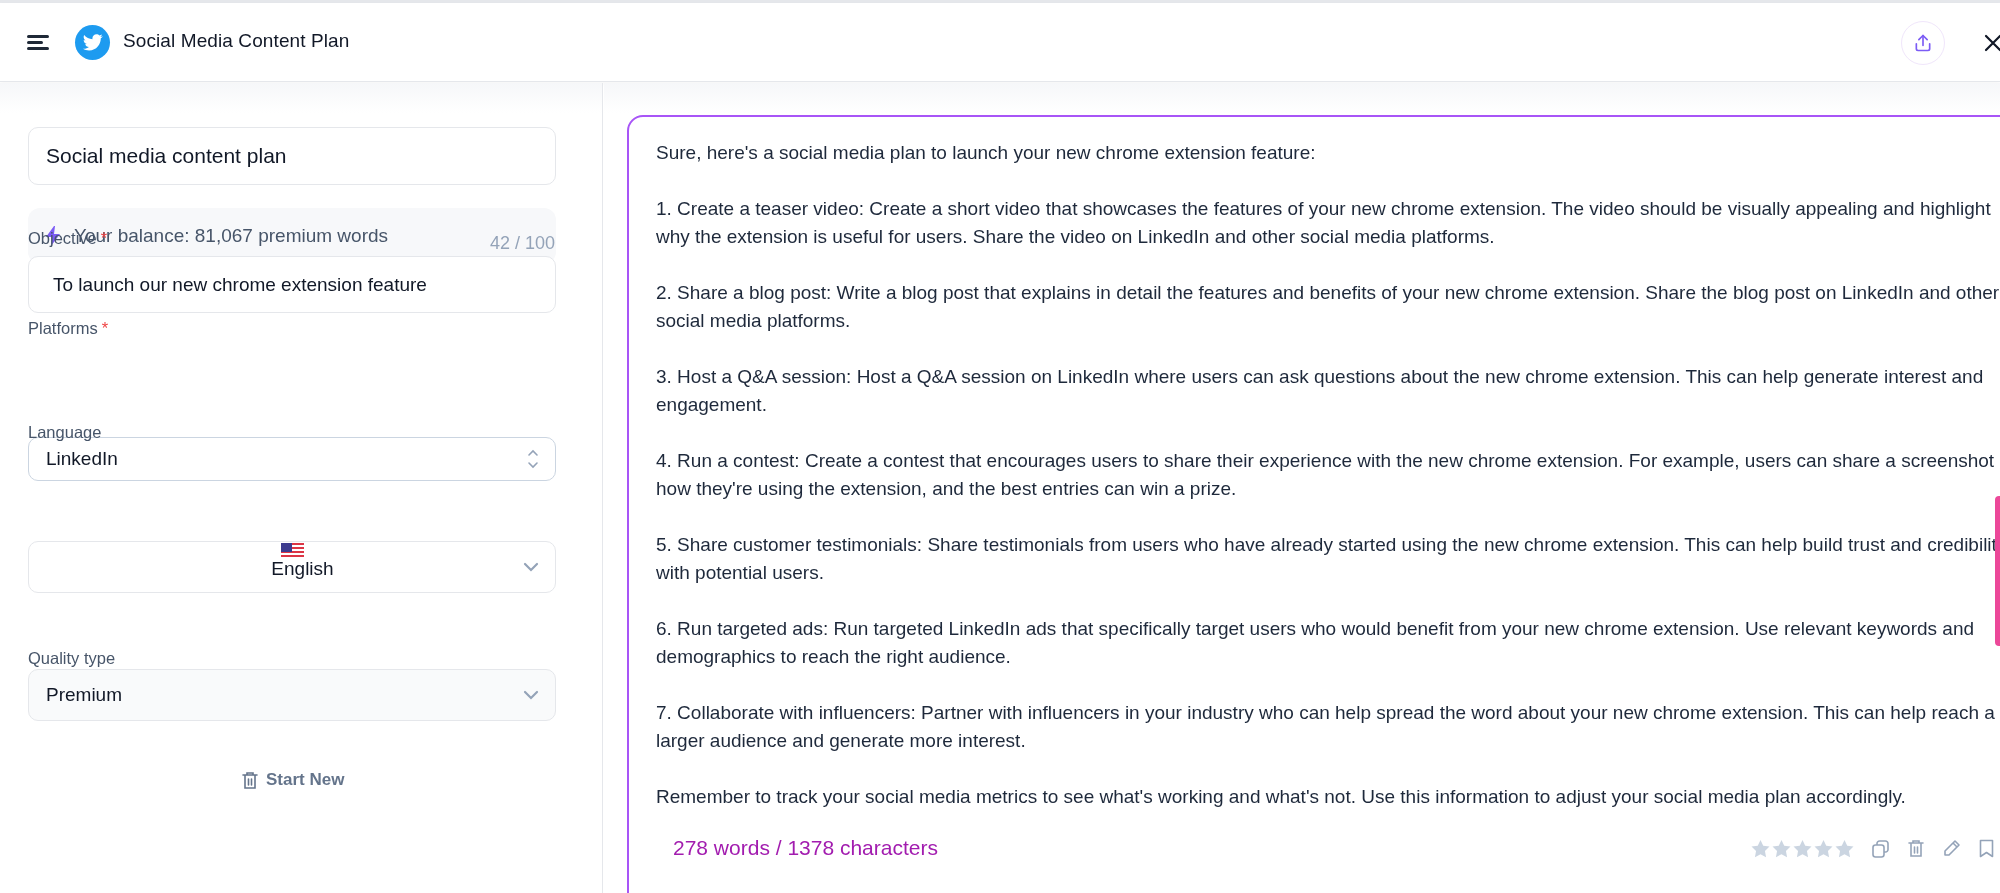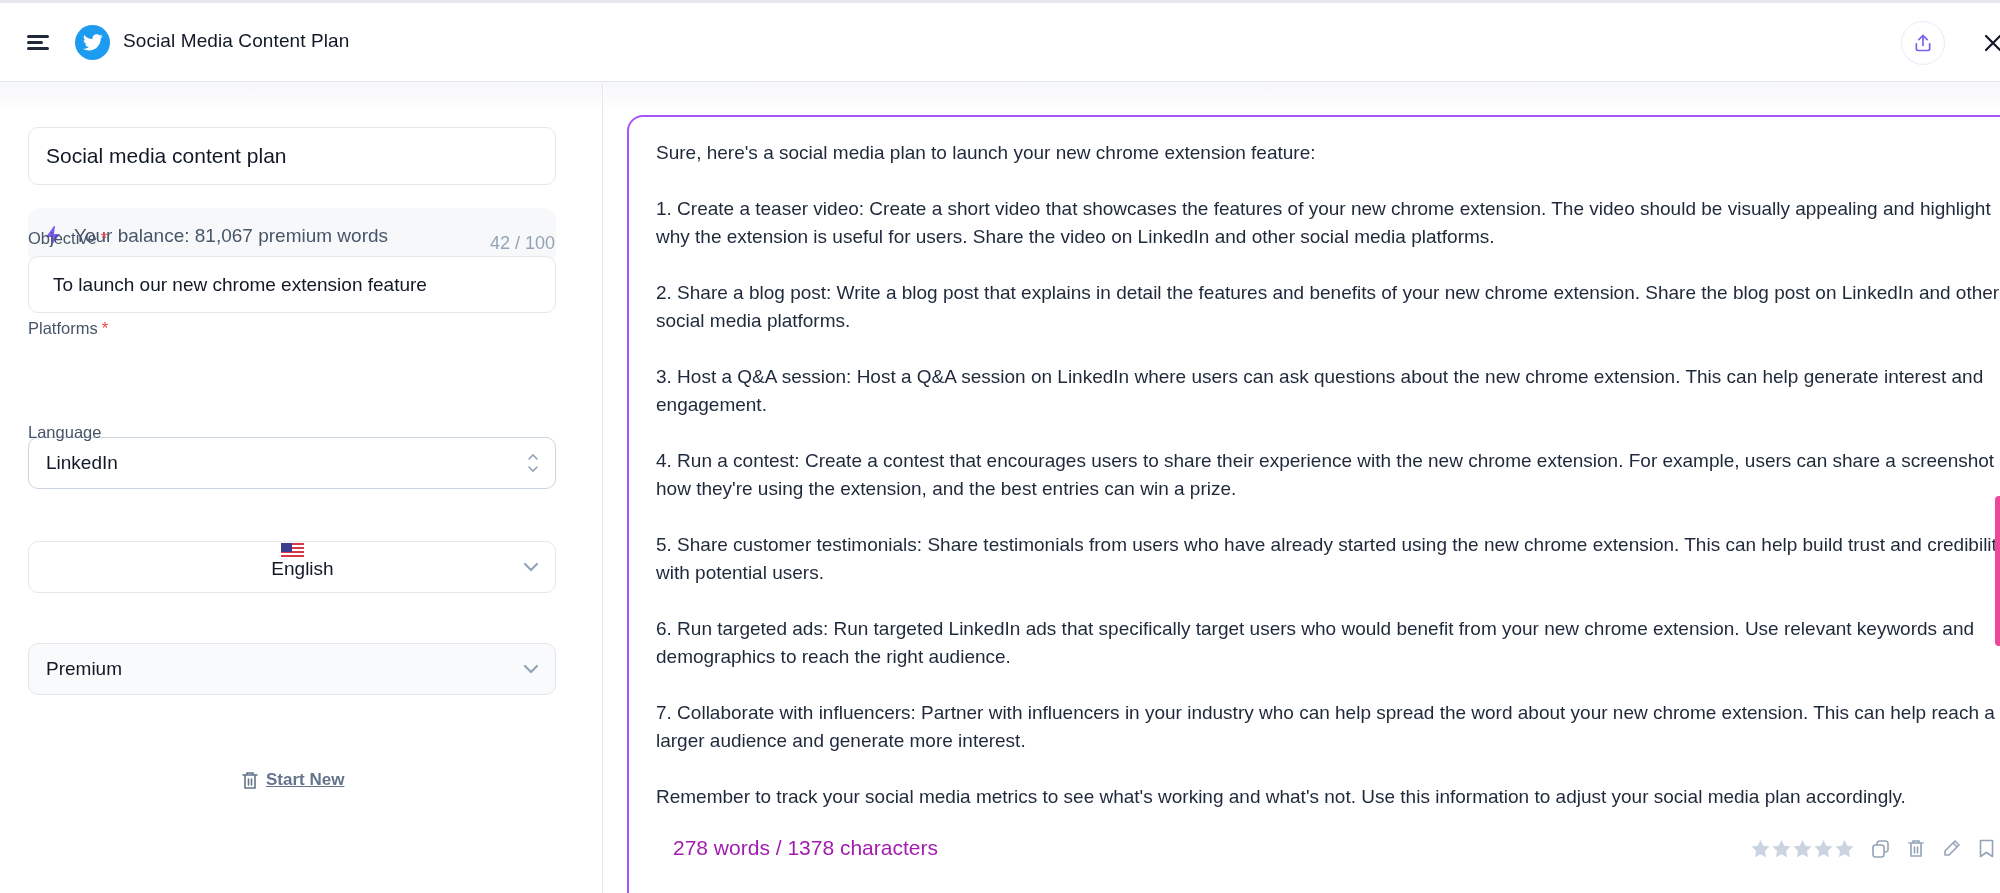--- a/index.html
+++ b/index.html
@@ -47,21 +47,21 @@
     .balance .bolt { margin-right: 14px; display: flex; }
     .label { position: absolute; left: 28px; font-size: 16.5px; color: #475569; }
     .label .req { color: #ef4444; margin-left: 4px; }
     .counter { position: absolute; right: 47px; font-size: 18px; color: #94a3b8; }
     .chev { position: absolute; right: 16px; top: 50%; transform: translateY(-50%); display: flex; }
     .platform-select { border-color: #cbd5e1; }
     .quality-select { background: #f9fafb; }
     .flag { width: 23px; height: 16px; margin-right: 16px; margin-left: 0; display: inline-block; position: relative; }
     .start-new {
       position: absolute; left: 242px; top: 687px; display: flex; align-items: center; gap: 8px;
-      font-size: 17px; font-weight: bold; color: #64748b; cursor: pointer; text-decoration: underline;
+      font-size: 17px; font-weight: bold; color: #64748b; cursor: pointer;
     }
 
     .card {
       position: absolute; left: 23px; top: 32px; width: 1400px; height: 820px;
       border: 2px solid #a855f7; border-radius: 16px; background: #fff;
     }
     .content { position: absolute; left: 27px; top: 22px; width: 1360px; font-size: 19px; line-height: 28px; color: #1e293b; }
     .content p { margin-bottom: 28px; }
     .footer-count { position: absolute; left: 27px; top: 719px; font-size: 21px; color: #a21caf; margin-left: 17px; }
     .footer-icons { position: absolute; left: 1122px; top: 722px; display: flex; align-items: center; gap: 0; }
@@ -121,21 +121,21 @@
     <span>Objective</span><span class="req">*</span>
   </div>
   <div class="counter" style="top:150px;">42 / 100</div>
   <div class="field-box" style="top:173px;height:57px;padding-left:24px;">
     <span>To launch our new chrome extension feature</span>
   </div>
 
   <div class="label" style="top:236px;">
     <span>Platforms</span><span class="req">*</span>
   </div>
-  <div class="field-box platform-select" style="top:354px;height:52px;top:354px;">
+  <div class="field-box platform-select" style="top:354px;height:44px;top:354px;">
     <span>LinkedIn</span>
     <span class="chev">
       <svg width="12" height="22" viewBox="0 0 12 22" fill="none" stroke="#94a3b8" stroke-width="1.6" stroke-linecap="round">
           <path d="M2 7l4-4 4 4M2 15l4 4 4-4"></path>
         </svg>
     </span>
   </div>
 
   <div class="label" style="top:340px;">Language</div>
   <div class="field-box" style="top:458px;height:52px;flex-direction:column;">
@@ -151,21 +151,21 @@
     </span>
     <span style="margin-left:4px;">English</span>
     <span class="chev">
       <svg width="16" height="10" viewBox="0 0 16 10" fill="none" stroke="#94a3b8" stroke-width="2.2" stroke-linecap="round">
           <path d="M2 2l6 6 6-6"></path>
         </svg>
     </span>
   </div>
 
   <div class="label" style="top:566px;">Quality type</div>
-  <div class="field-box quality-select" style="top:560px;height:52px;">
+  <div class="field-box quality-select" style="top:586px;height:52px;">
     <span>Premium</span>
     <span class="chev">
       <svg width="16" height="10" viewBox="0 0 16 10" fill="none" stroke="#94a3b8" stroke-width="2.2" stroke-linecap="round">
           <path d="M2 2l6 6 6-6"></path>
         </svg>
     </span>
   </div>
 
   <div class="start-new">
     <svg width="16" height="19" viewBox="0 0 16 19" fill="none" stroke="#64748b" stroke-width="1.6" stroke-linecap="round">

